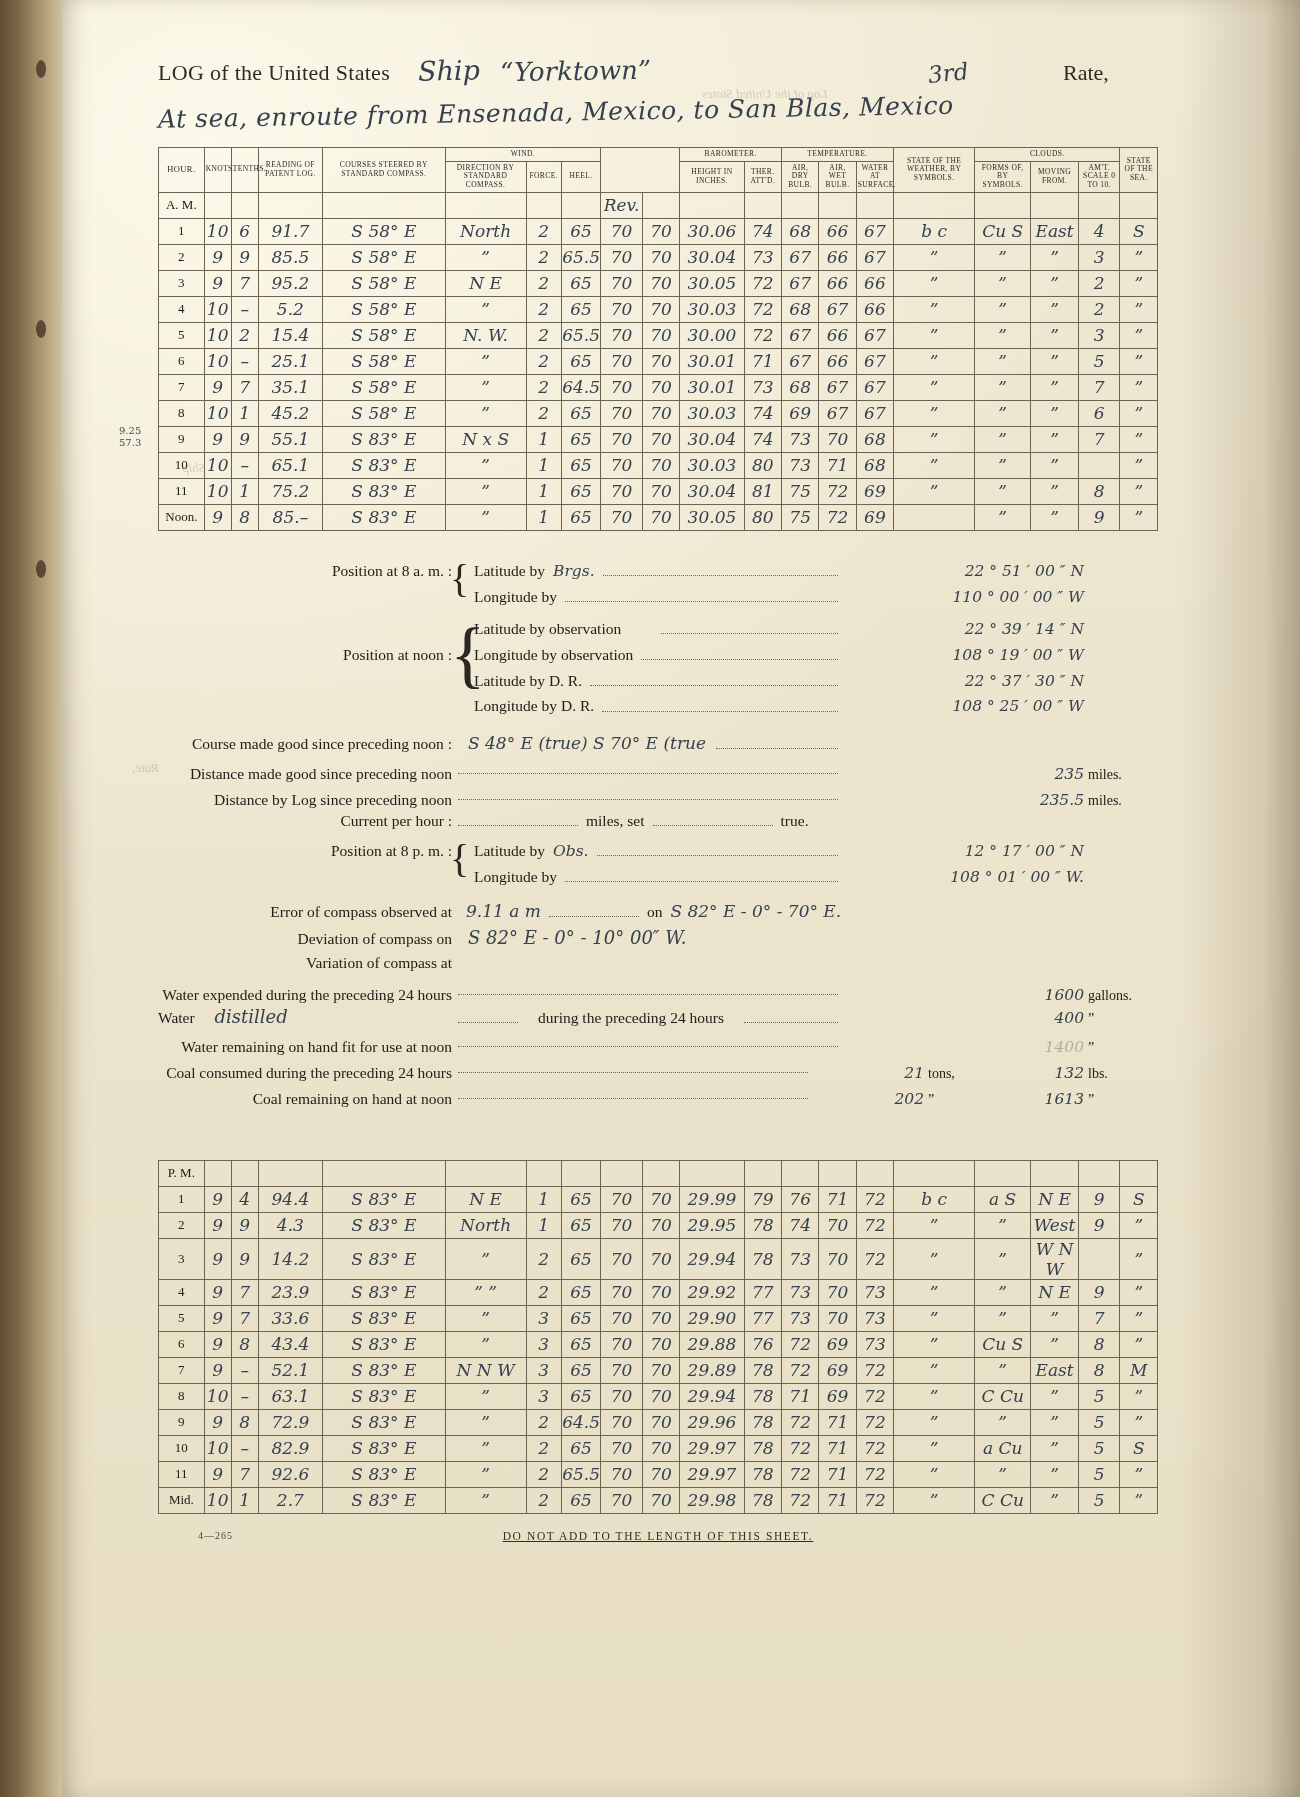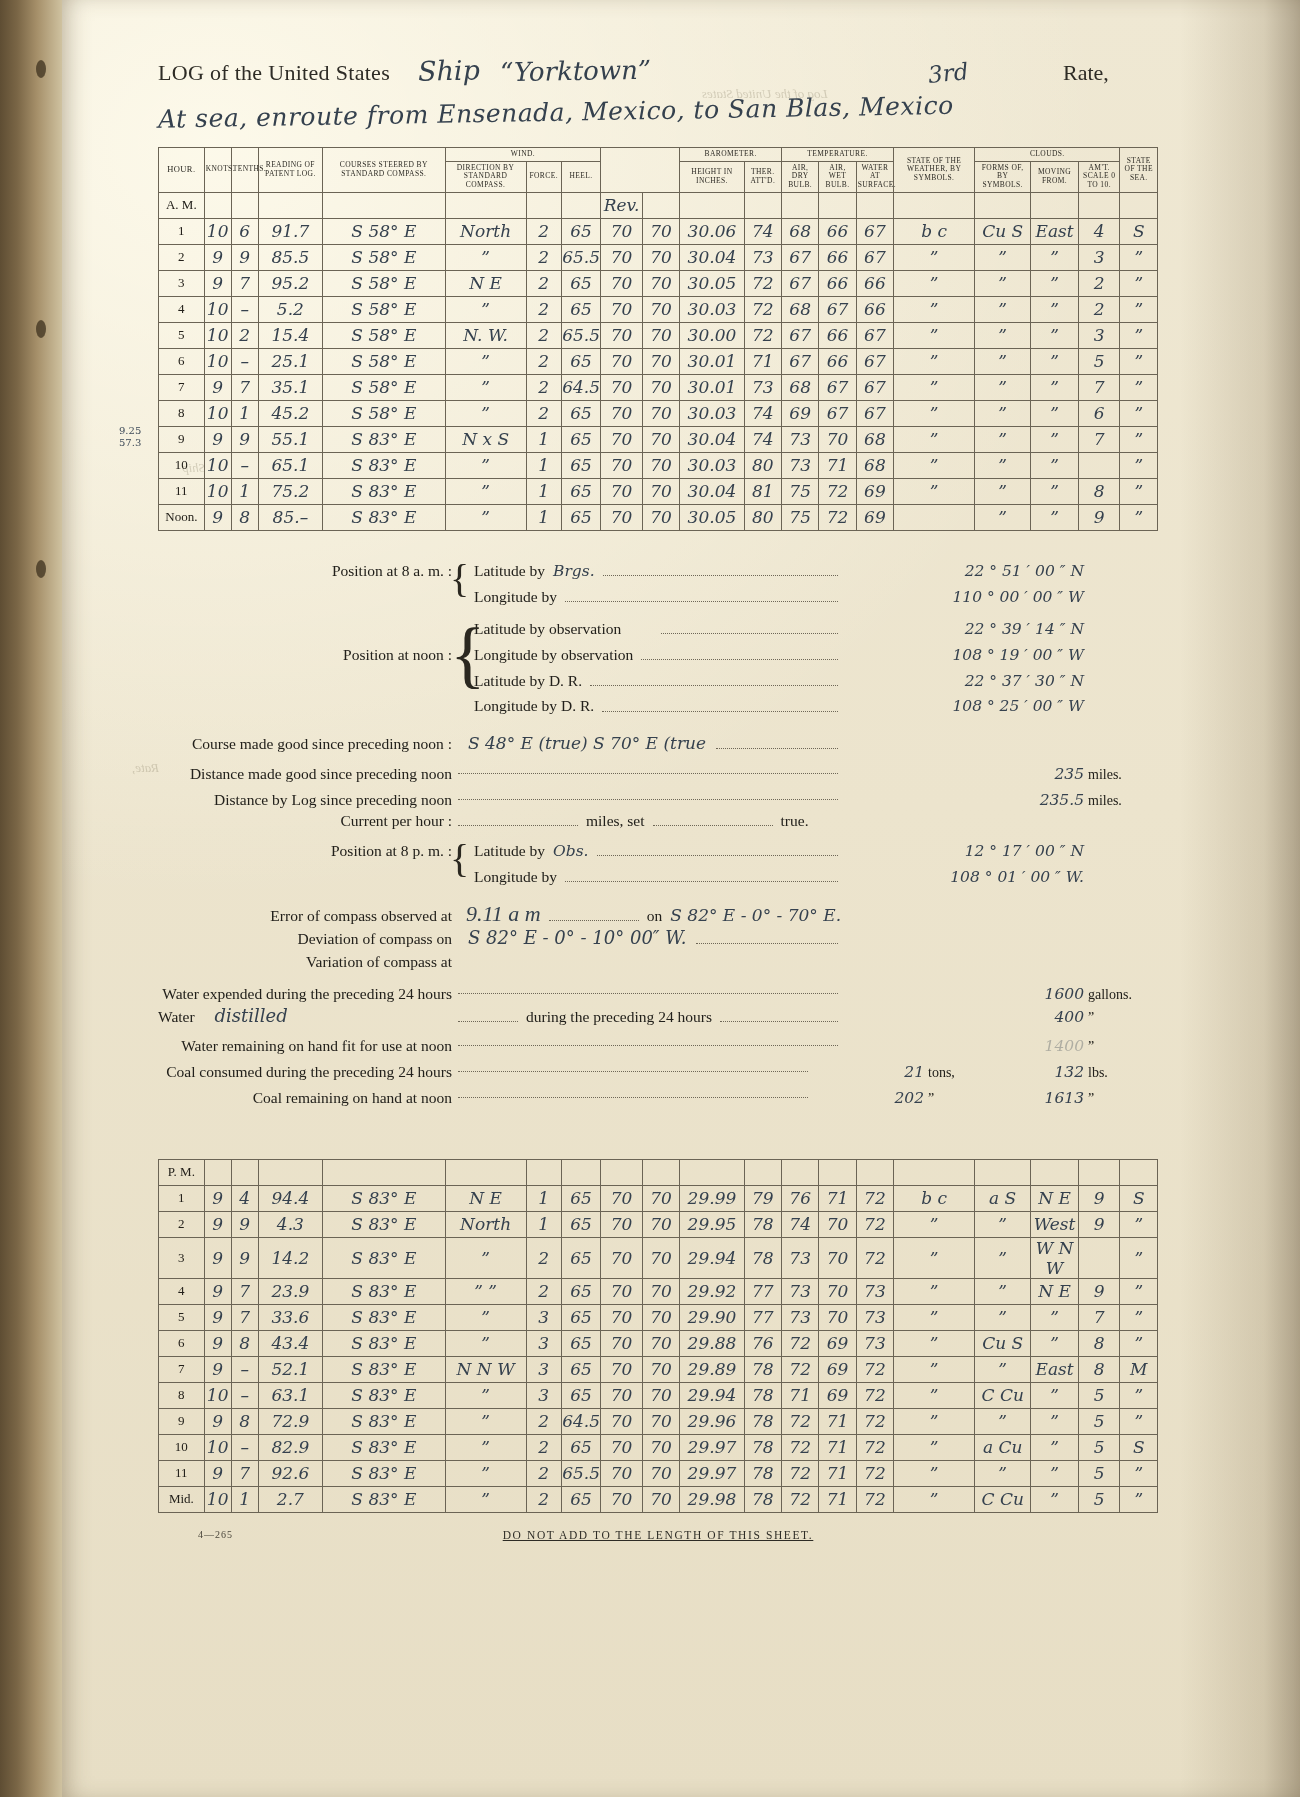--- a/index.html
+++ b/index.html
@@ -648,33 +648,33 @@
               <span class="dotfill" style="flex:1;margin-left:8px;"></span>
             </div>
             <div class="c3">108 ° 01 ′ 00 ″ W.</div>
             <div class="c4"></div>
           </div>
         </div>
 
         <div class="rowgrid" style="margin-top:8px;">
           <div class="c1">Error of compass observed at</div>
           <div style="display:flex;align-items:baseline;">
-            <span class="val" style="margin:0 8px;font-size:22px;font-family:Liberation Serif, serif;">9.11 a m</span>
+            <span class="val" style="margin:0 8px;font-size:17px;">9.11 a m</span>
             <span class="dotfill" style="width:90px;"></span>
             <span style="margin:0 8px;">on</span>
             <span class="val" style="font-size:17px;">S 82° E - 0° - 70° E.</span>
             <span class="dotfill" style="flex:1;margin-left:8px;"></span>
           </div>
           <div class="c3"></div>
             <div class="c4"></div>
         </div>
 
         <div class="rowgrid">
           <div class="c1">Deviation of compass on</div>
-          <div style="display:flex;align-items:baseline;">
+          <div style="display:flex;align-items:baseline;flex-direction:column;">
             <span class="val" style="margin-left:10px;font-size:18px;">S 82° E - 0° - 10° 00″ W.</span>
             <span class="dotfill" style="flex:1;margin-left:10px;"></span>
           </div>
           <div class="c3"></div>
             <div class="c4"></div>
         </div>
 
         <div class="rowgrid">
           <div class="c1">Variation of compass at</div>
           <div class="c3"></div>
@@ -688,21 +688,21 @@
             </div>
           <div class="c3">1600</div>
           <div class="c4">gallons.</div>
         </div>
 
         <div class="rowgrid">
           <div class="c1" style="text-align:left;padding-left:0;">
             <span style="margin-left:0;">Water</span>
             <span class="val" style="margin-left:16px;font-size:18px;">distilled</span>
           </div>
-          <div style="display:flex;align-items:baseline;">
+          <div style="display:flex;align-items:baseline;gap:12px;">
             <span class="dotfill" style="width:60px;"></span>
             <span style="margin:0 8px;">during the preceding 24 hours</span>
             <span class="dotfill" style="flex:1;"></span>
           </div>
           <div class="c3">400</div>
           <div class="c4">”</div>
         </div>
 
         <div class="rowgrid">
           <div class="c1">Water remaining on hand fit for use at noon</div>

